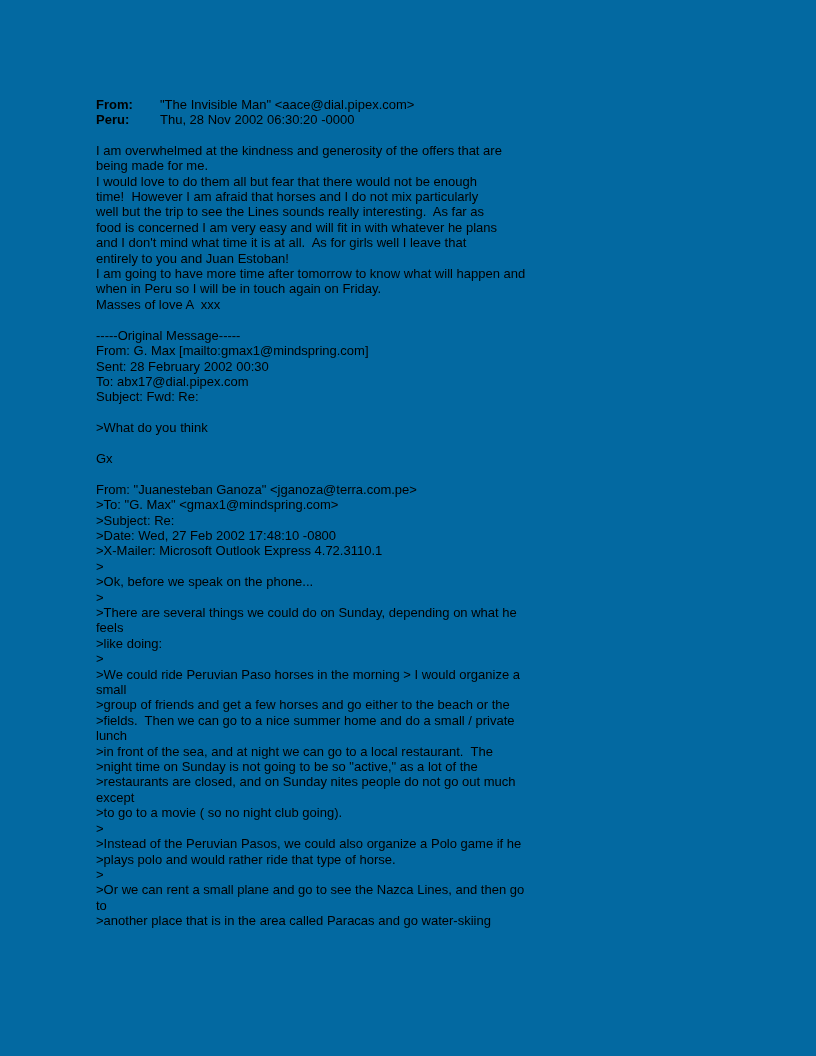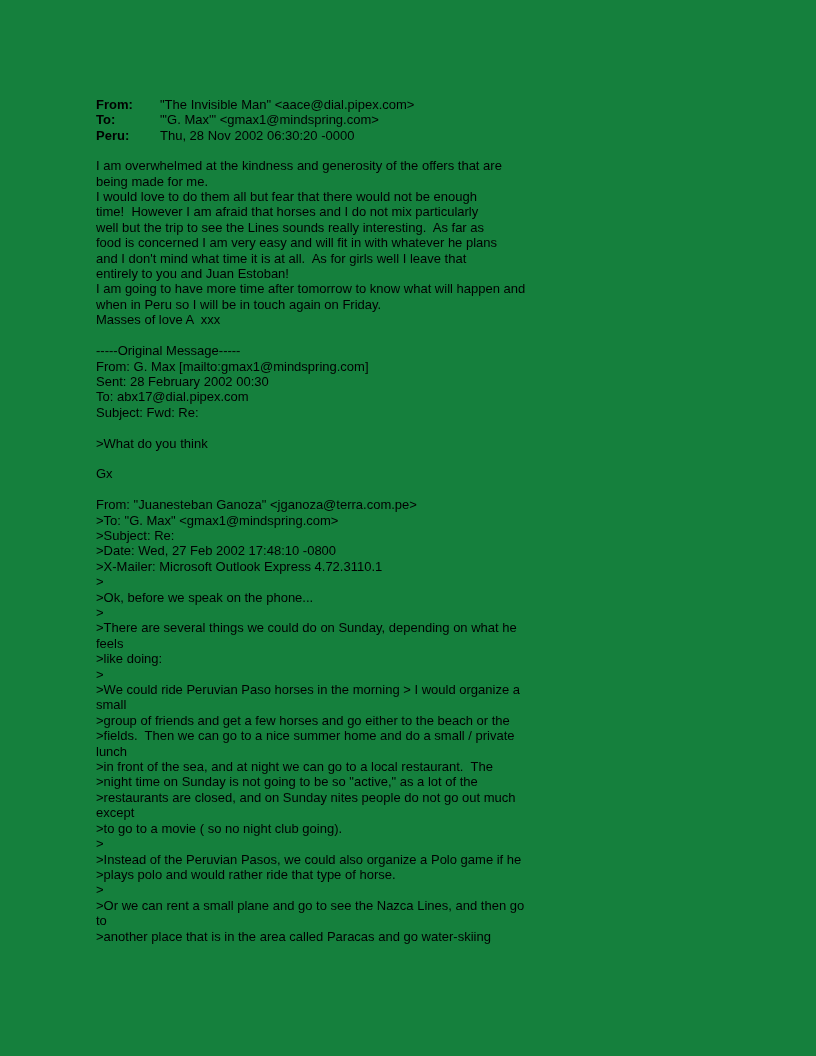--- a/index.html
+++ b/index.html
@@ -1,21 +1,21 @@
 <!DOCTYPE html>
 <html><head>
   <meta charset="utf-8">
   <style>
     * { margin: 0; padding: 0; box-sizing: border-box; }
     html, body { background: #ffffff; }
     .page {
       position: relative;
       width: 816px;
       height: 1056px;
-      background: #15803d;
+      background: #0369a1;
       color: #000000;
       font-family: "Liberation Sans", sans-serif;
       font-size: 13px;
       line-height: 15.4px;
       overflow: hidden;
     }
     .content {
       position: absolute;
       left: 96px;
       top: 97px;
@@ -37,24 +37,20 @@
 </head>
 <body>
 
 <div class="page">
   <div class="content">
 
     <div class="email-header">
       <div class="header-row">
         <span class="header-label">From:</span>
         <span class="header-value">"The Invisible Man" &lt;aace@dial.pipex.com&gt;</span>
-      </div>
-      <div class="header-row">
-        <span class="header-label">To:</span>
-        <span class="header-value">"'G. Max'" &lt;gmax1@mindspring.com&gt;</span>
       </div>
       <div class="header-row">
         <span class="header-label">Peru:</span>
         <span class="header-value">Thu, 28 Nov 2002 06:30:20 -0000</span>
       </div>
     </div>
 
     <div class="email-body">I am overwhelmed at the kindness and generosity of the offers that are
 being made for me.
 I would love to do them all but fear that there would not be enough

